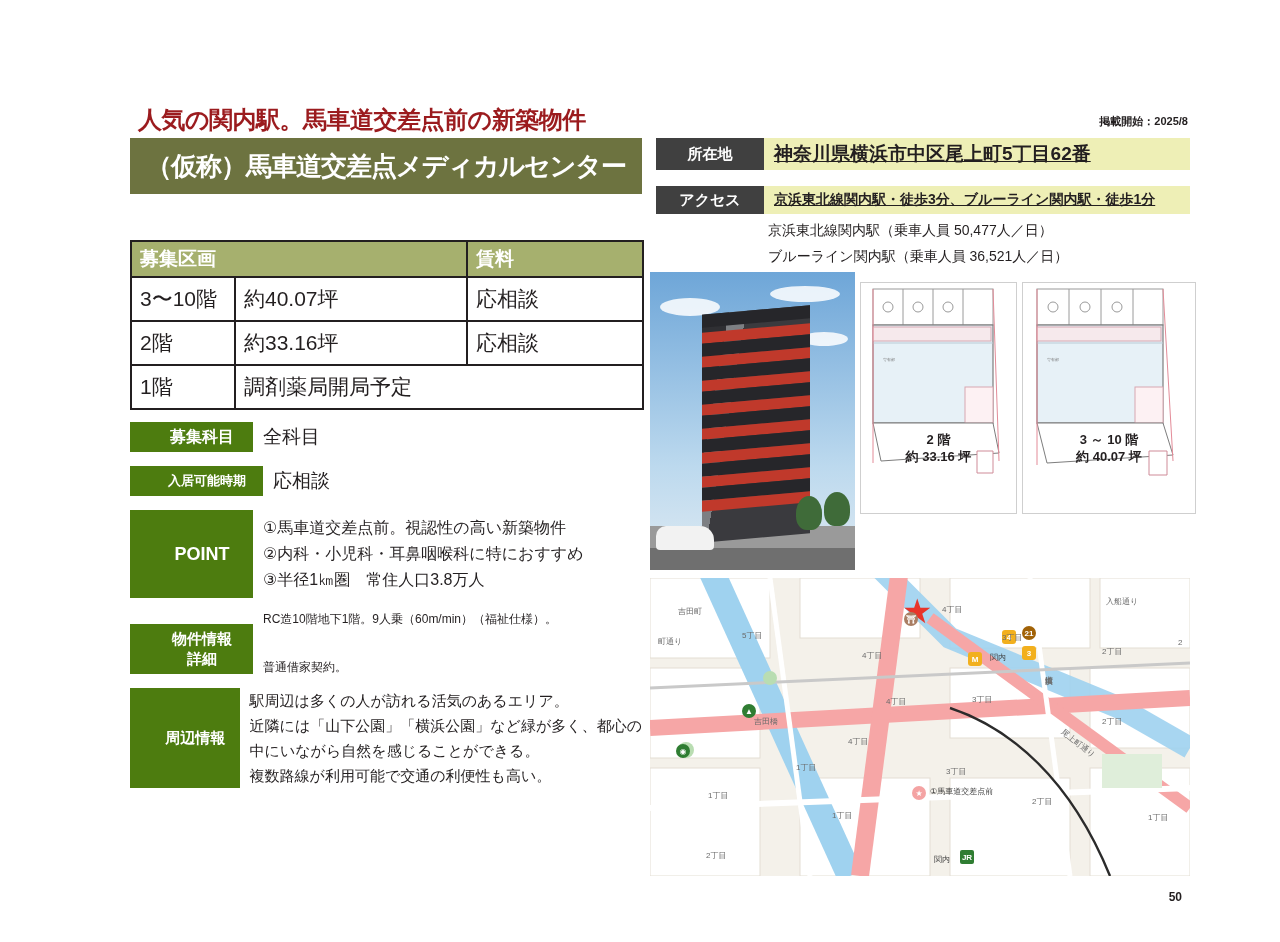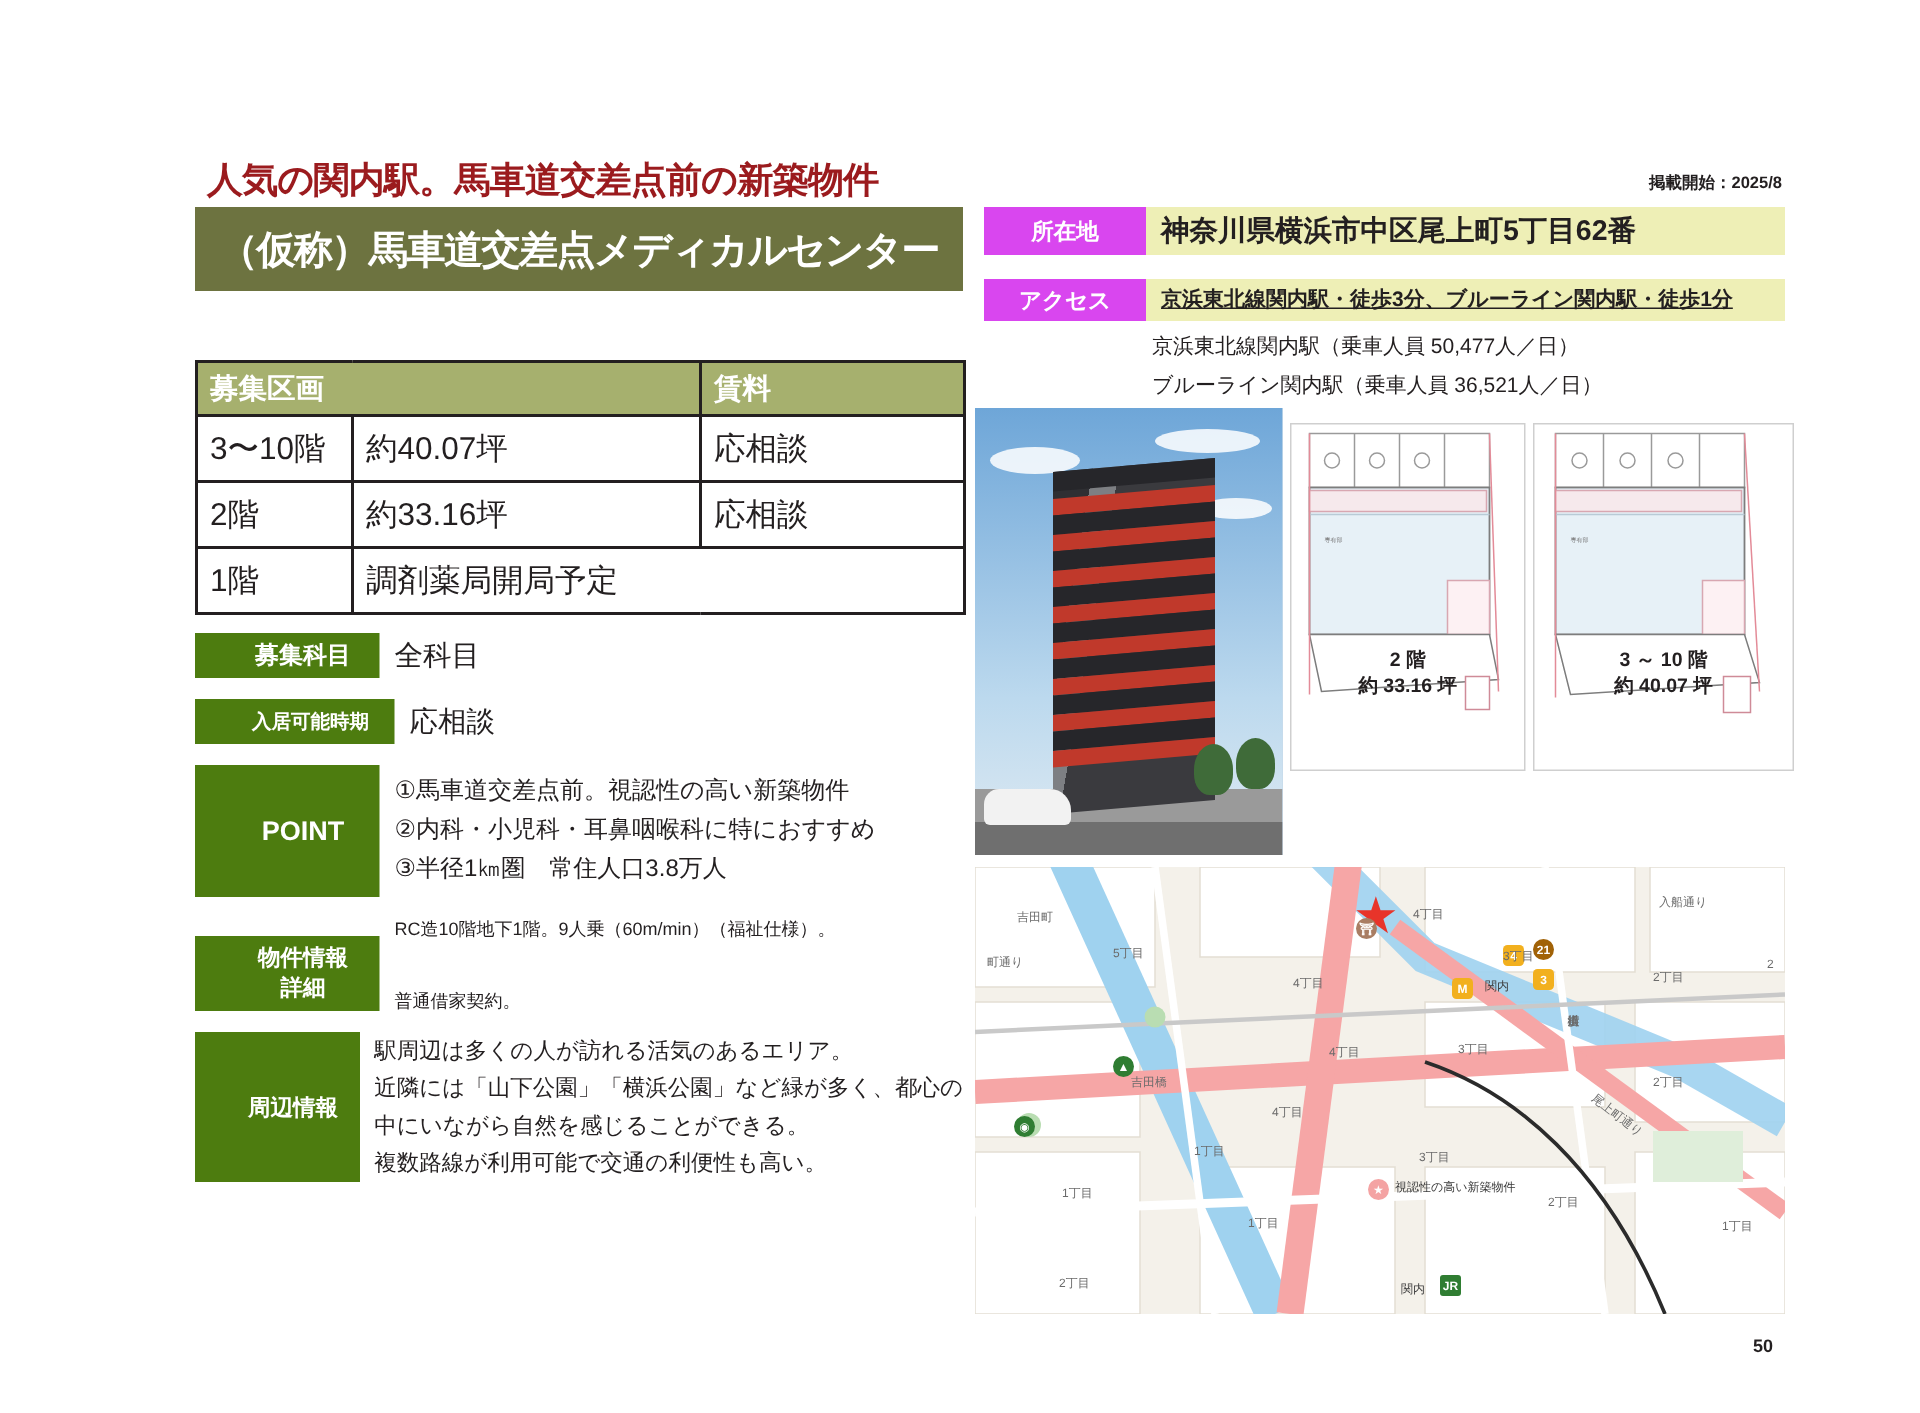--- a/index.html
+++ b/index.html
@@ -31,30 +31,30 @@
     position:absolute;left:130px;top:138px;width:512px;height:56px;
     background:#6d7340;color:#ffffff;
     display:flex;align-items:center;justify-content:center;
     font-size:26px;font-weight:bold;letter-spacing:-1px;
     white-space:nowrap;
   }
 
   
   .info-row{position:absolute;display:flex;align-items:stretch;}
   .info-label{
-    background:#d946ef;color:#ffffff;font-weight:bold;
+    background:#404040;color:#ffffff;font-weight:bold;
     font-size:15px;display:flex;align-items:center;justify-content:center;
     width:108px;
   }
   .info-value{
     background:#eeefb6;color:#231f20;font-weight:bold;
     display:flex;align-items:center;padding-left:10px;
   }
   #row-address{left:656px;top:138px;width:534px;height:32px;}
-  #row-address .info-value{font-size:19px;flex:1;}
+  #row-address .info-value{font-size:19px;text-decoration:underline;flex:1;}
   #row-access{left:656px;top:186px;width:534px;height:28px;}
   #row-access .info-value{font-size:14px;text-decoration:underline;flex:1;}
 
   .access-note{
     position:absolute;left:768px;font-size:14px;color:#231f20;white-space:nowrap;
   }
   #access-note-1{top:222px;}
   #access-note-2{top:248px;}
 
   
@@ -408,18 +408,18 @@
     <div class="map-label" style="left:198px;top:158px;">4丁目</div>
     <div class="map-label" style="left:146px;top:184px;">1丁目</div>
     <div class="map-label" style="left:296px;top:188px;">3丁目</div>
     <div class="map-label" style="left:408px;top:160px;transform:rotate(38deg);">尾上町通り</div>
     <div class="map-label" style="left:382px;top:218px;">2丁目</div>
     <div class="map-label" style="left:58px;top:212px;">1丁目</div>
     <div class="map-label" style="left:182px;top:232px;">1丁目</div>
     <div class="map-label" style="left:56px;top:272px;">2丁目</div>
     <div class="map-label" style="left:498px;top:234px;">1丁目</div>
     <div class="map-poi" style="left:340px;top:74px;">関内</div>
-    <div class="map-poi" style="left:280px;top:208px;">視認性の高い新築物件</div>
+    <div class="map-poi" style="left:280px;top:208px;">①馬車道交差点前</div>
     <div class="map-poi" style="left:284px;top:276px;">関内</div>
   </div>
 
   <div class="page-num">50</div>
 </div>
 
 </body></html>

